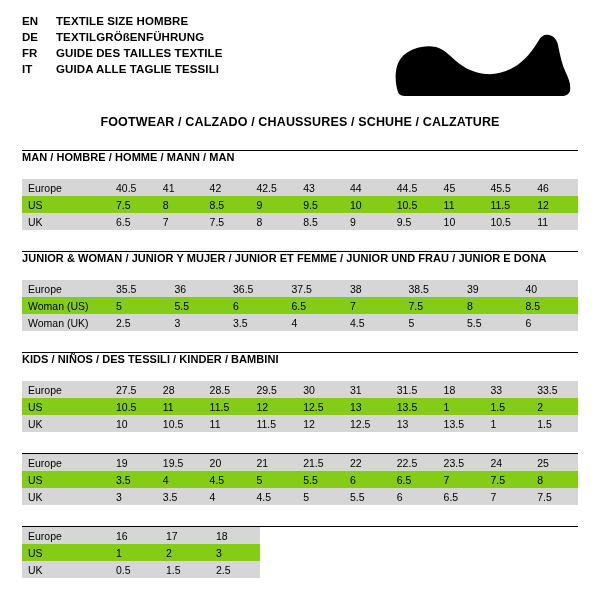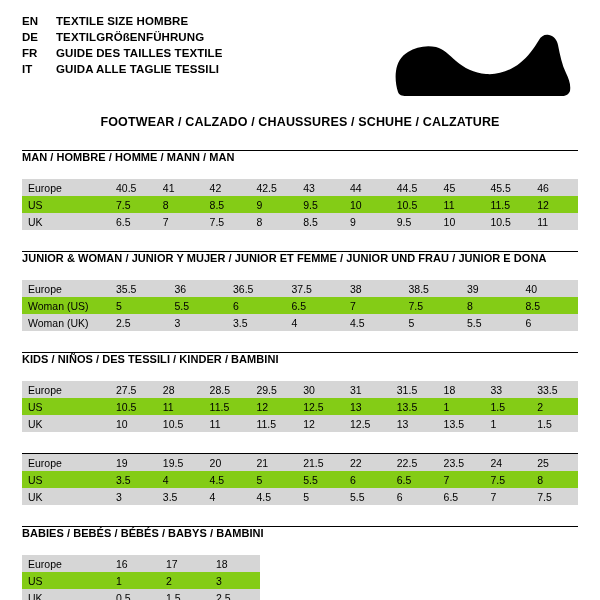--- a/index.html
+++ b/index.html
@@ -327,21 +327,20 @@
         <td>6.5</td>
         <td>7</td>
         <td>7.5</td>
       </tr>
     </tbody>
       </table>
   </div>
 
   <div class="section">
     <div class="sep top"></div>
-    <div class="section-title">BABIES / BEBÉS / BÉBÉS / BABYS / BAMBINI</div>
     <table class="sizes babies">
       <tbody>
           <tr class="shaded">
         <td class="rowlabel">Europe</td>
         <td>16</td>
         <td>17</td>
         <td>18</td>
       </tr>
       <tr class="plain">
         <td class="rowlabel">US</td>

